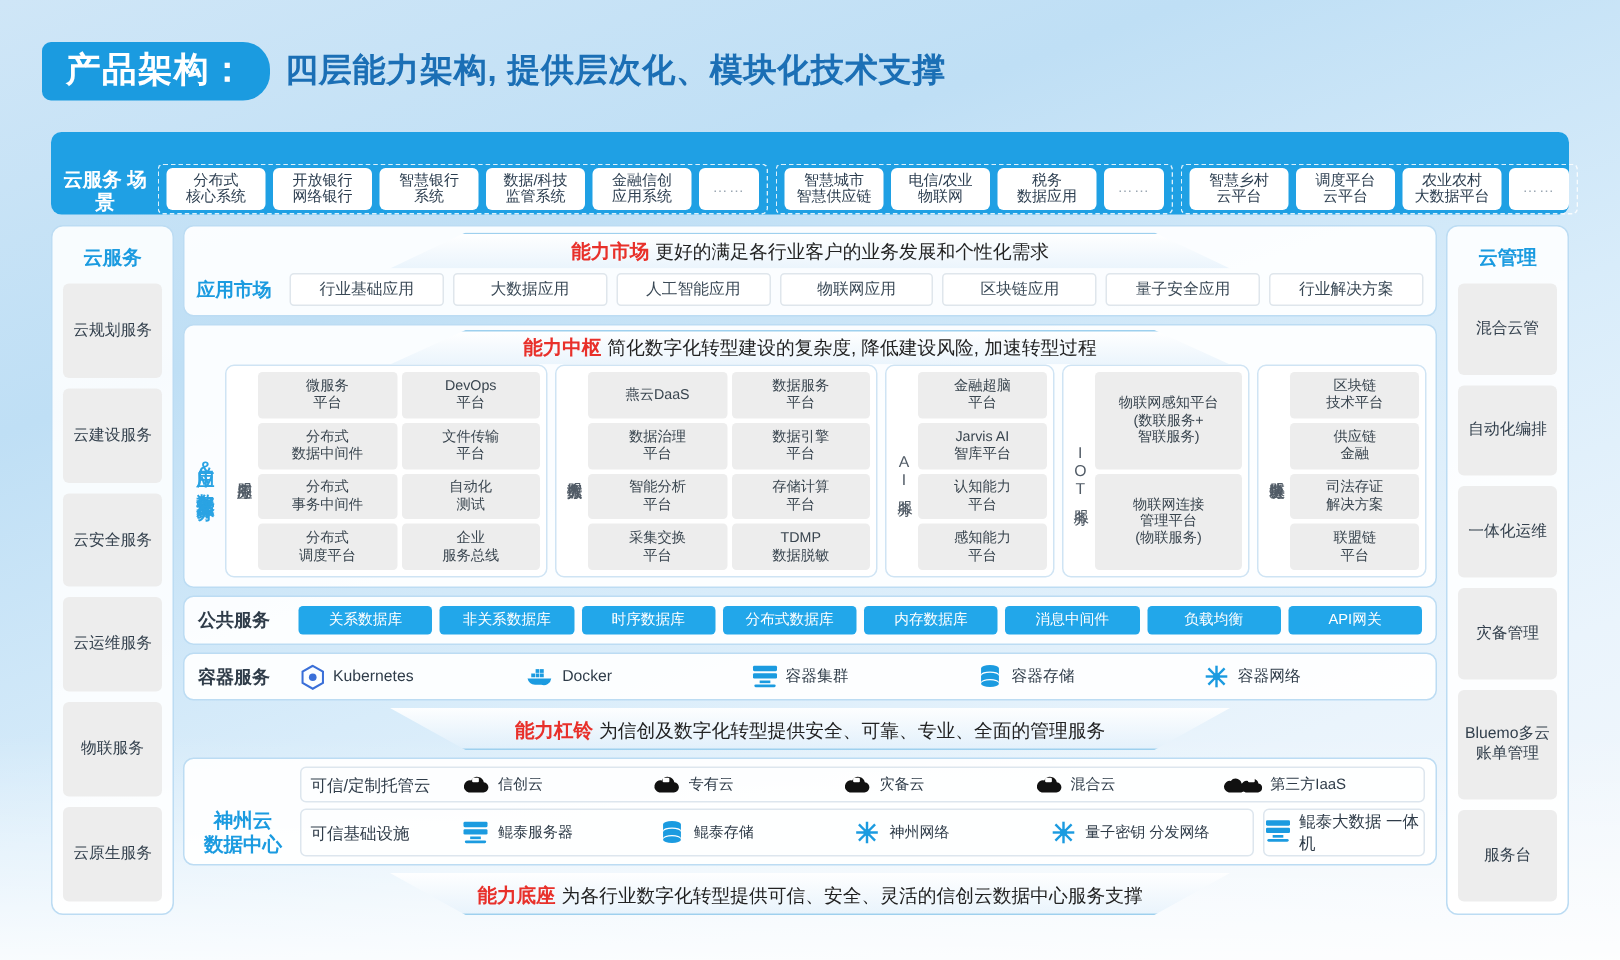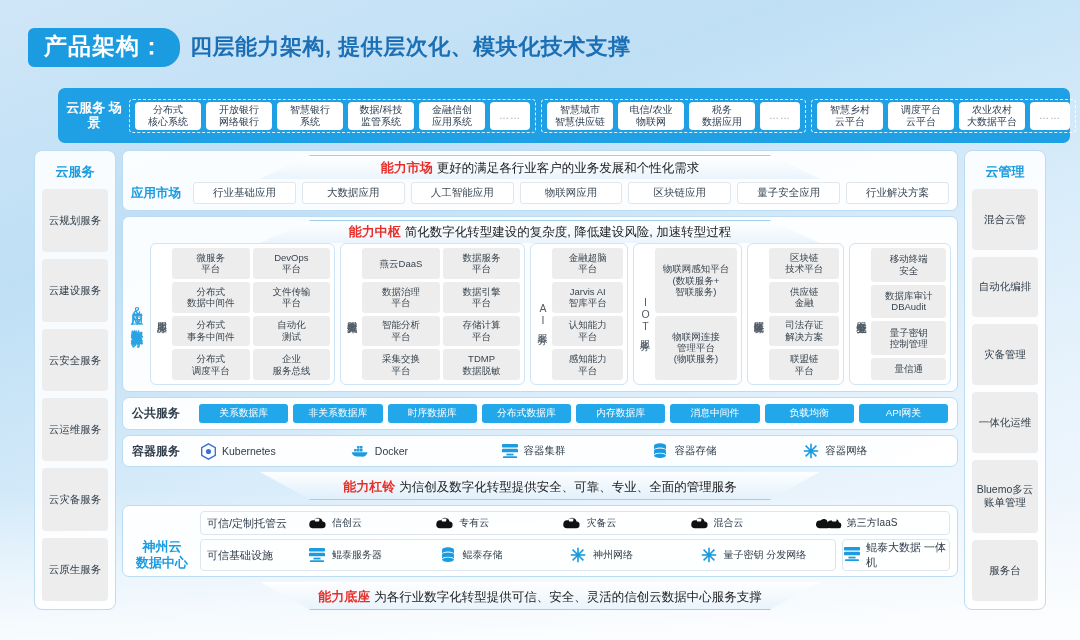--- a/index.html
+++ b/index.html
@@ -19,21 +19,21 @@
   #header{ position:absolute; left:28px; top:28px; display:flex; align-items:center; gap:10px; z-index:5;}
   #header .pill{
     background:#1b9be0; color:#fff; font-size:23px; font-weight:bold; letter-spacing:1px;
     padding:4px 16px 6px; border-radius:6px 18px 18px 6px; line-height:1.25;
   }
   #header .sub{ color:#1b6fb5; font-size:22px; font-weight:bold; letter-spacing:.5px;}
 
   
   #scenario{
     position:absolute; left:34px; top:88px; width:1012px; height:55px;
-    background:#1fa0e4; border-radius:7px; display:flex; align-items:center; padding:0 6px; z-index:5;margin-left:24px;
+    background:#1fa0e4; border-radius:7px; display:flex; align-items:flex-end; padding:0 6px; z-index:5;
   }
   #scenario .label{
     color:#fff; font-size:13px; font-weight:bold; line-height:1.15; text-align:center;
     width:60px; flex:0 0 60px;
   }
   .scn-group{
     display:flex; align-items:center; gap:5px; padding:3px 5px;
     border:1px dashed rgba(255,255,255,.85); border-radius:4px; margin-left:5px; height:34px;
   }
   .scn-chip{
@@ -185,21 +185,21 @@
 
 <div id="frame">
 
   <div class="side">
     <div class="side-title">云服务</div>
     <div id="left-items" style="width:100%;flex:1 1 auto;display:flex;flex-direction:column;">
         <div class="side-item">云规划服务</div>
         <div class="side-item">云建设服务</div>
         <div class="side-item">云安全服务</div>
         <div class="side-item">云运维服务</div>
-        <div class="side-item">云灾备服务</div>
+        <div class="side-item">物联服务</div>
         <div class="side-item">云原生服务</div>
       </div>
   </div>
 
   <div id="center">
 
     <div class="card">
       <div class="ribbon" style="padding:4px 0 2px;">
         <div class="shape"></div>
         <div class="txt">
@@ -299,32 +299,20 @@
               <div class="dname">区块链服务</div>
               <div class="cells">
                 <div class="cell">区块链
 技术平台</div>
                 <div class="cell">供应链
 金融</div>
                 <div class="cell">司法存证
 解决方案</div>
                 <div class="cell">联盟链
 平台</div>
-              </div>
-            </div>
-            <div class="dom one" id="d-sec">
-              <div class="dname">全域安全服务</div>
-              <div class="cells">
-                <div class="cell">移动终端
-安全</div>
-                <div class="cell">数据库审计
-DBAudit</div>
-                <div class="cell">量子密钥
-控制管理</div>
-                <div class="cell">量信通</div>
               </div>
             </div>
           </div>
       </div>
     </div>
 
     <div class="card" style="padding:3px 8px;">
       <div class="svc-row">
         <div class="svc-label">公共服务</div>
         <div style="flex:1 1 auto;display:flex;gap:5px;" id="pub-chips">
@@ -562,20 +550,20 @@
         <b>能力底座</b><span>为各行业数字化转型提供可信、安全、灵活的信创云数据中心服务支撑</span>
       </div>
     </div>
   </div>
 
   <div class="side">
     <div class="side-title">云管理</div>
     <div id="right-items" style="width:100%;flex:1 1 auto;display:flex;flex-direction:column;">
         <div class="side-item">混合云管</div>
         <div class="side-item">自动化编排</div>
+        <div class="side-item">一体化运维</div>
         <div class="side-item">灾备管理</div>
-        <div class="side-item">一体化运维</div>
         <div class="side-item">Bluemo多云
 账单管理</div>
         <div class="side-item">服务台</div>
       </div>
   </div>
 </div>
 
 </body></html>

